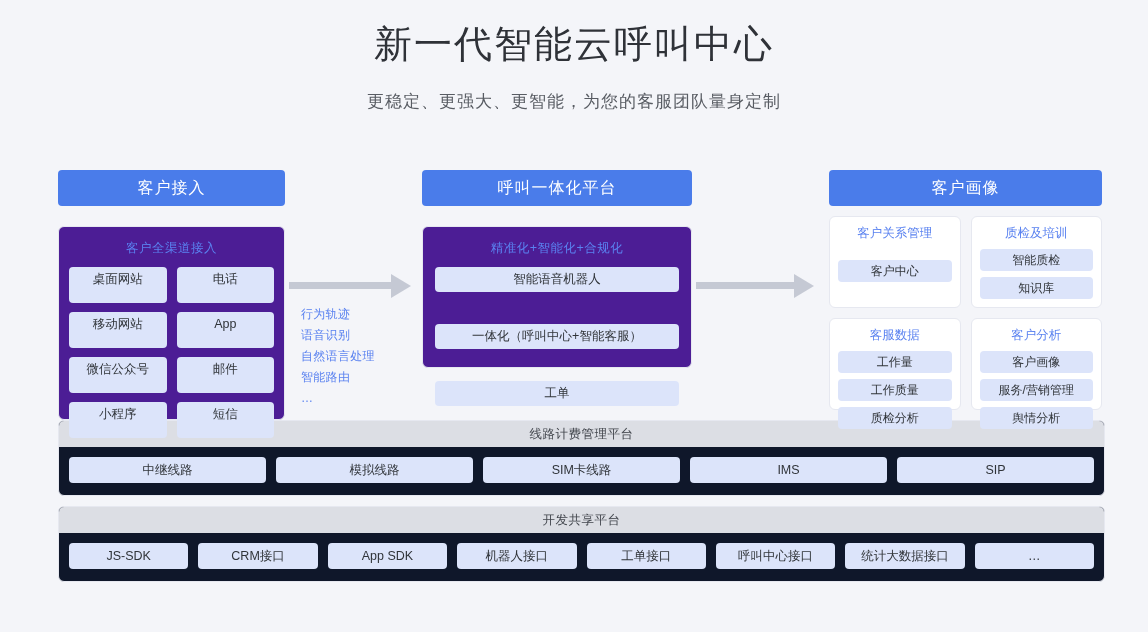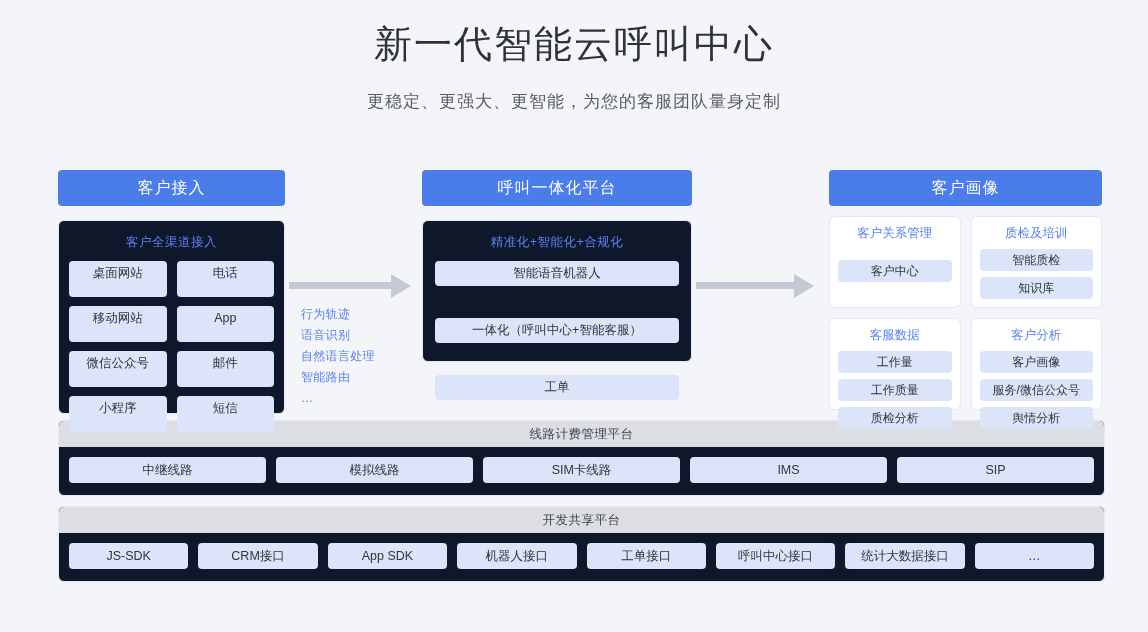--- a/index.html
+++ b/index.html
@@ -67,22 +67,22 @@
     color: #ffffff;
     font-size: 16px;
     text-align: center;
     height: 36px;
     line-height: 36px;
     border-radius: 4px;
     letter-spacing: 1px;
   }
 
   .card {
-    margin-top: 14px;
-    background: #0f172a;
+    margin-top: 20px;
+    background: #4c1d95;
     border: 1px solid #e6e8f0;
     border-radius: 6px;
     box-sizing: border-box;
   }
 
   .card-sub {
     font-size: 12.5px;
     color: #5a82f0;
     text-align: center;
     padding-top: 13px;
@@ -288,21 +288,21 @@
           <div class="panel">
             <div class="panel-title">客服数据</div>
             <div class="pill">工作量</div>
             <div class="pill">工作质量</div>
             <div class="pill">质检分析</div>
           </div>
 
           <div class="panel">
             <div class="panel-title">客户分析</div>
             <div class="pill">客户画像</div>
-            <div class="pill">服务/微信公众号</div>
+            <div class="pill">服务/营销管理</div>
             <div class="pill">舆情分析</div>
           </div>
 
         </div>
       </div>
 
     </div>
 
     <div class="band">
       <div class="band-head">线路计费管理平台</div>

